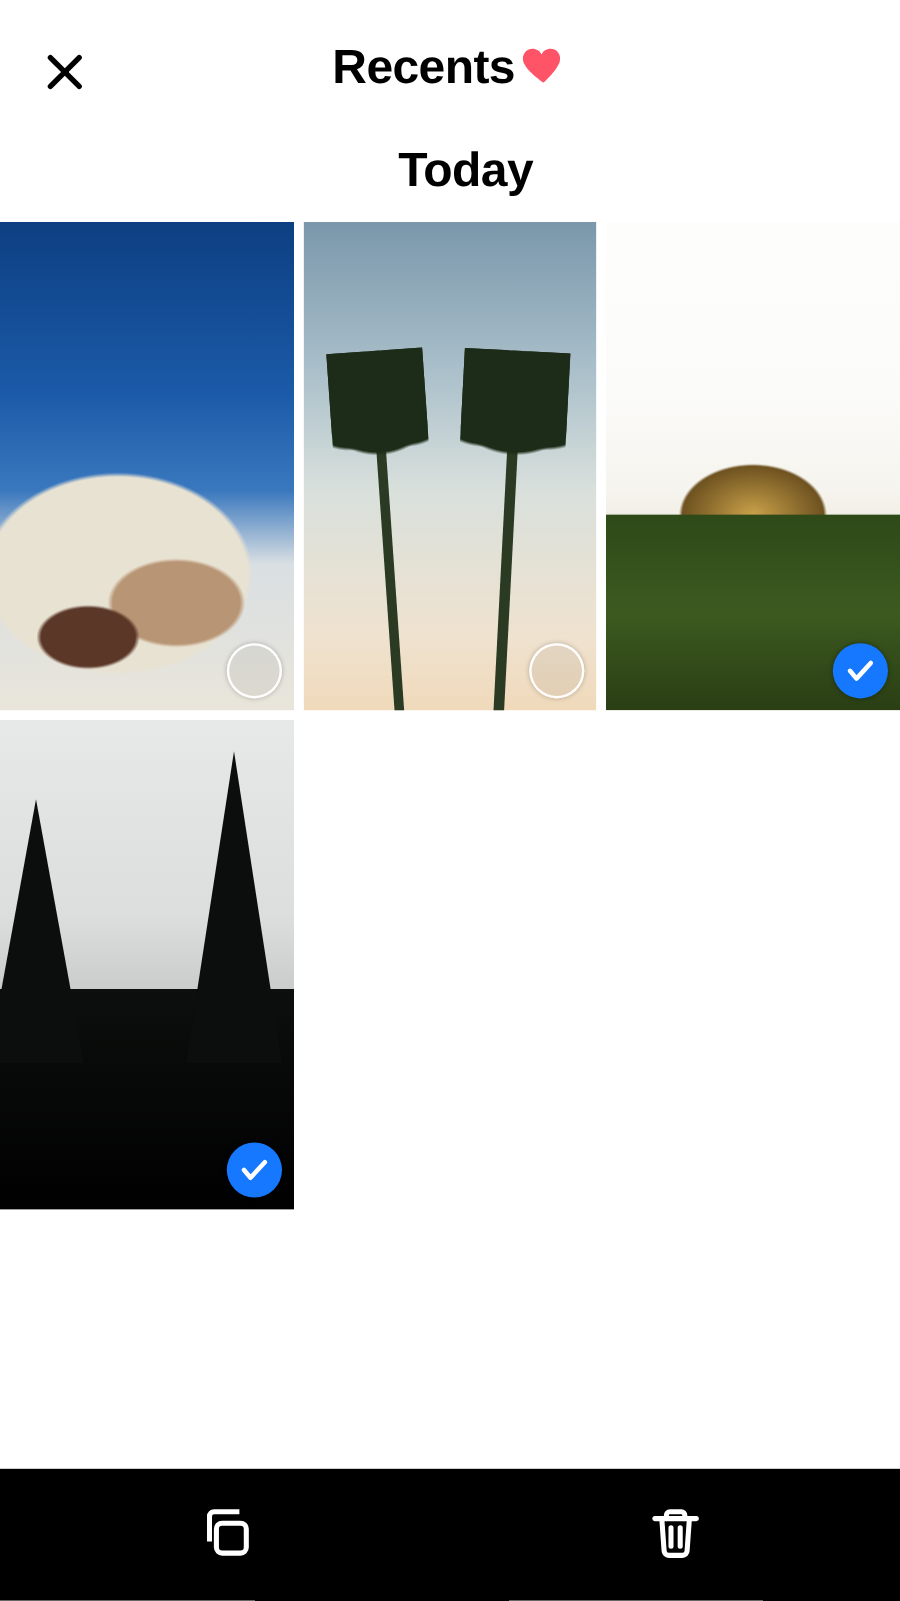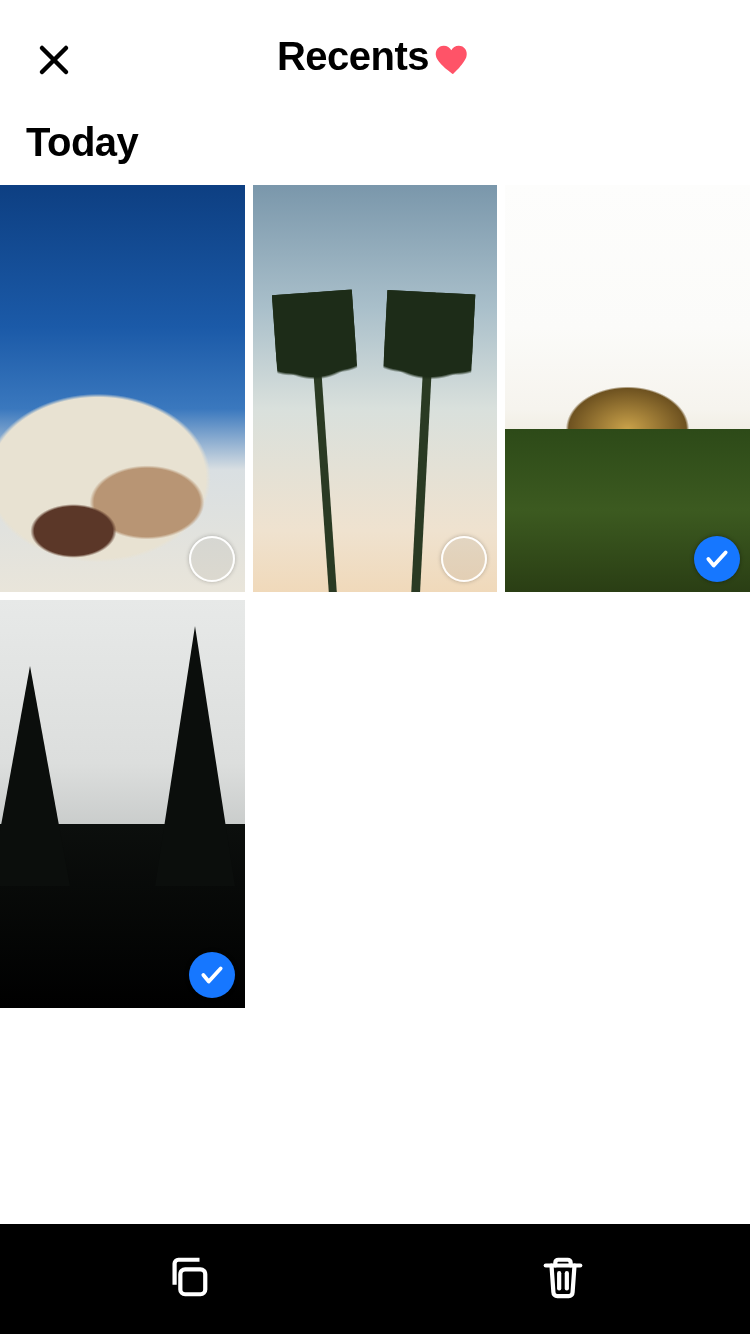--- a/index.html
+++ b/index.html
@@ -25,38 +25,39 @@
     display: flex; align-items: center; justify-content: center;
     color: #000;
     cursor: pointer;
   }
   .close-btn svg { width: 36px; height: 36px; }
 
   .title-wrap {
     position: absolute;
     left: 50%; top: 34px;
     transform: translateX(-50%);
-    display: flex; align-items: flex-end;
+    display: flex; align-items: flex-start;
     gap: 4px;
   }
   .title {
     font-size: 40px;
     font-weight: 700;
     letter-spacing: -0.5px;
     color: #000;
   }
   .heart-icon svg { width: 40px; height: 40px; display: block; }
 
   
   .section-label {
     font-size: 40px;
     font-weight: 700;
     letter-spacing: -0.5px;
     color: #000;
     padding: 20px 0 20px 26px;
+    text-align: center;
   }
 
   
   .grid {
     display: grid;
     grid-template-columns: repeat(3, 1fr);
     gap: 8px;
     padding: 0;
   }
   .tile {

